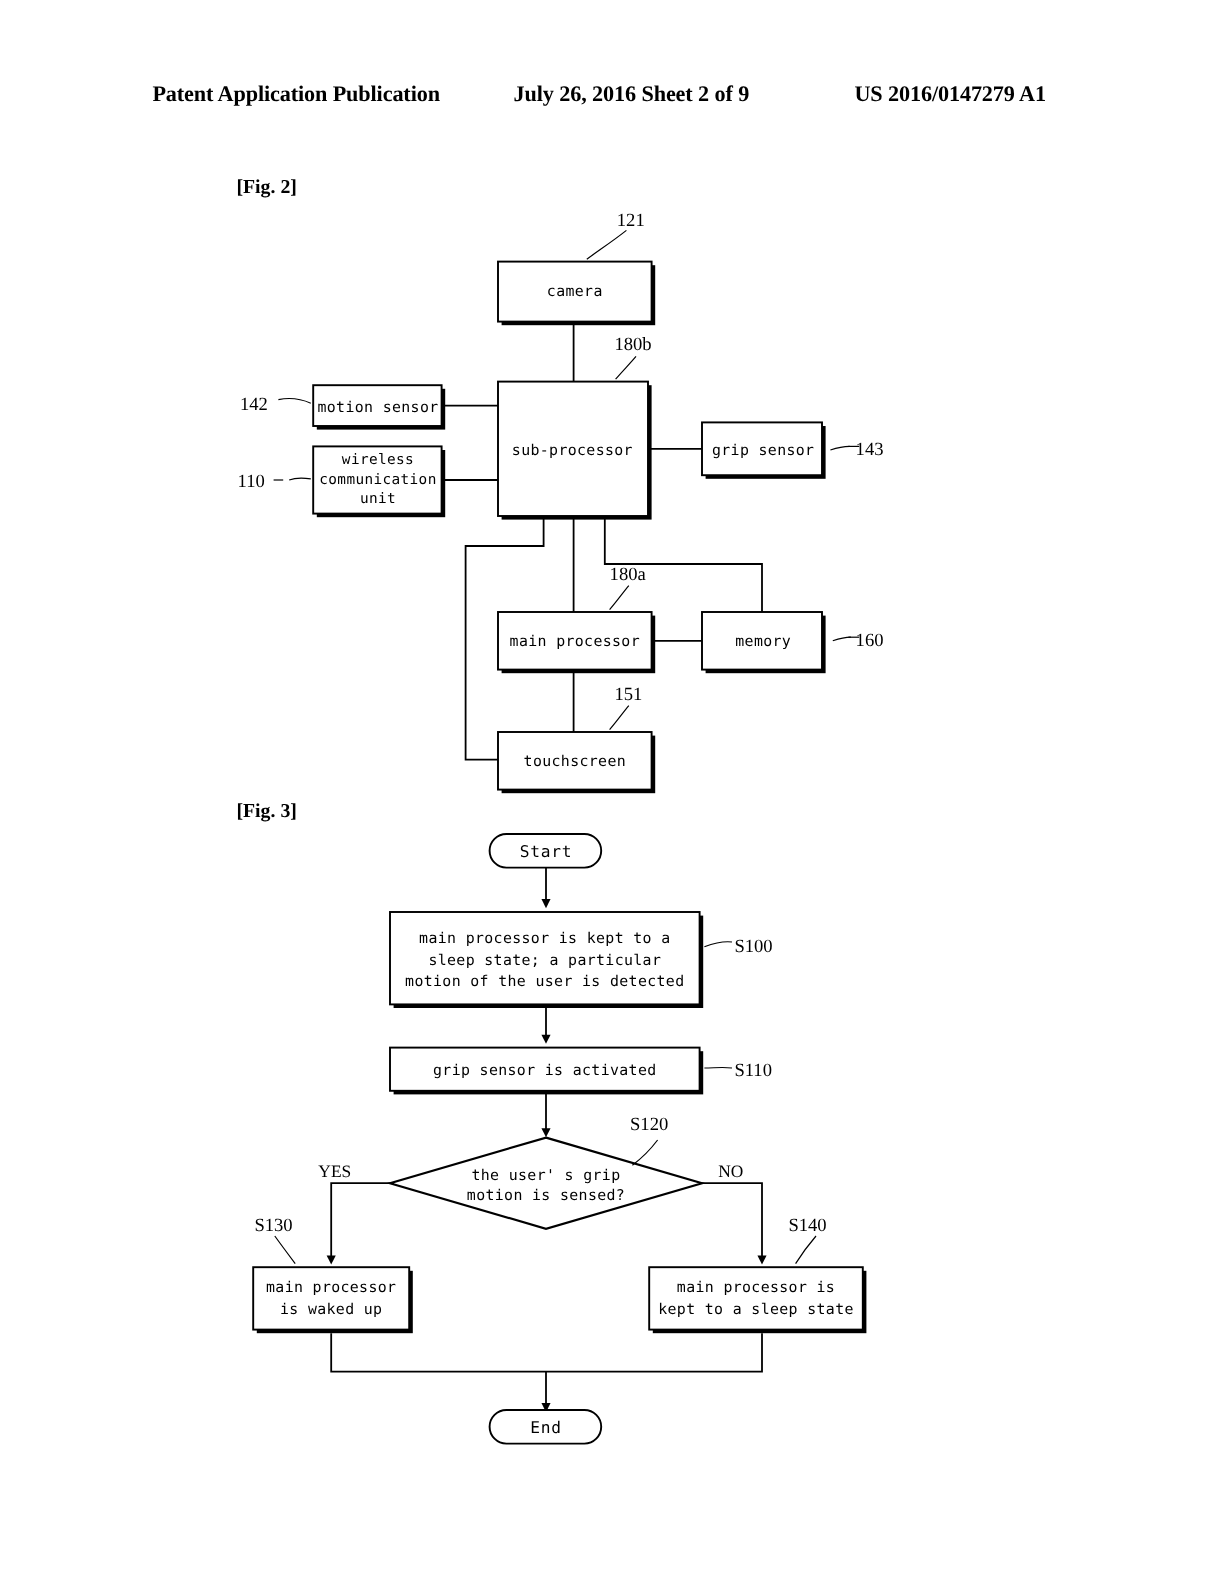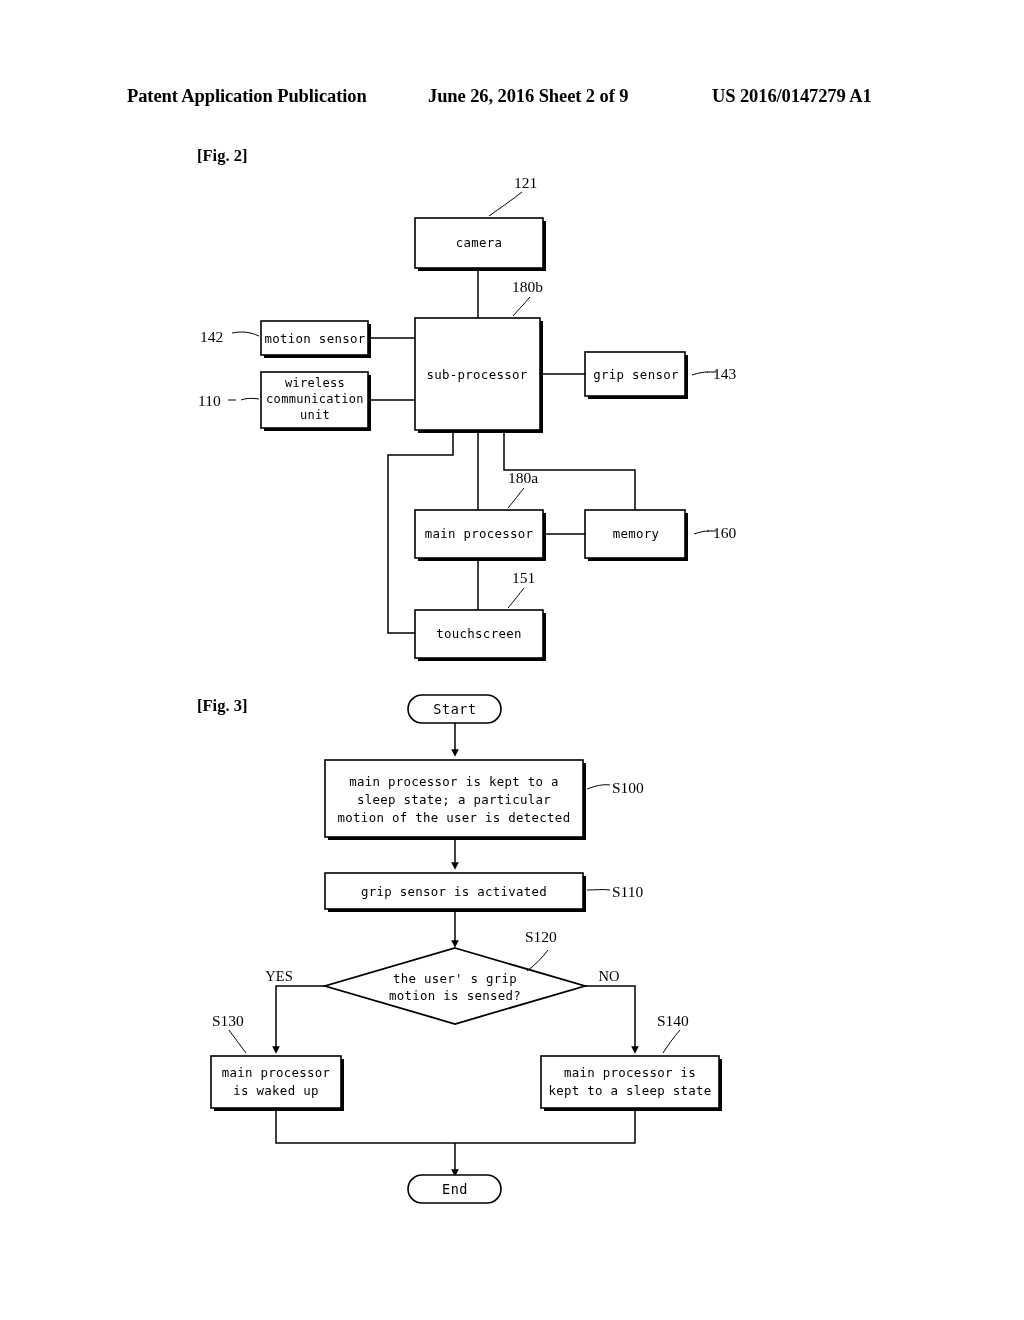--- a/index.html
+++ b/index.html
@@ -18,21 +18,21 @@
   }
   #page {
     position: absolute;
     left: 0; top: 0;
     width: 1024px;
     height: 1320px;
     background: #ffffff;
   }
   .hdr {
     position: absolute;
-    top: 86px;
+    top: 69px;
     left: 0;
     width: 1024px;
     height: 30px;
     font-family: "Liberation Serif", serif;
     font-weight: bold;
     font-size: 18.5px;
     letter-spacing: -0.1px;
     white-space: nowrap;
   }
   .hdr-left  { position: absolute; left: 127px;  top: 0; }
@@ -40,21 +40,21 @@
   .hdr-right { position: absolute; left: 712px;  top: 0; text-align: right; }
 
   .figlabel {
     position: absolute;
     font-family: "Liberation Serif", serif;
     font-size: 16.5px;
     white-space: nowrap;
     font-weight: bold;
   }
   #fig2-label { left: 197px; top: 146px; }
-  #fig3-label { left: 197px; top: 666px; margin-top: 30px; }
+  #fig3-label { left: 197px; top: 666px; }
 
   svg.art {
     position: absolute;
     left: 0; top: 0;
     width: 1024px;
     height: 1320px;
     pointer-events: none;
   }
   svg.art text.mono {
     font-family: "DejaVu Sans Mono", "Liberation Mono", monospace;
@@ -91,21 +91,21 @@
   .lead { stroke: #000000; stroke-width: 1.0; fill: none; }
   .dia { fill: #ffffff; stroke: #000000; stroke-width: 1.8; }
 </style>
 </head>
 <body>
 
 <div id="page">
 
   <div class="hdr">
     <span class="hdr-left">Patent Application Publication</span>
-    <span class="hdr-mid">June 26, 2016  Sheet 2 of 9</span>
+    <span class="hdr-mid">July 26, 2016  Sheet 2 of 9</span>
     <span class="hdr-right">US 2016/0147279 A1</span>
   </div>
 
   <div class="figlabel" id="fig2-label">[Fig. 2]</div>
   <div class="figlabel" id="fig3-label">[Fig. 3]</div>
 
   <svg class="art" viewBox="0 0 1024 1320" xmlns="http://www.w3.org/2000/svg">
 
     <g>
 

